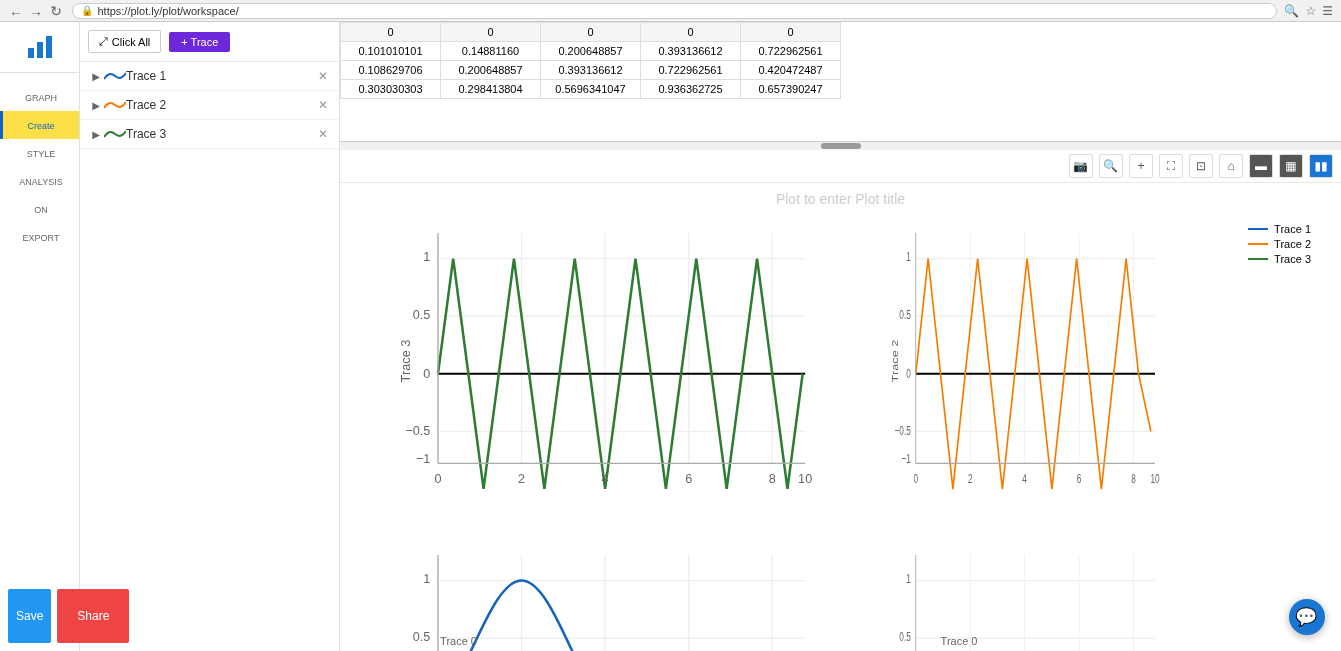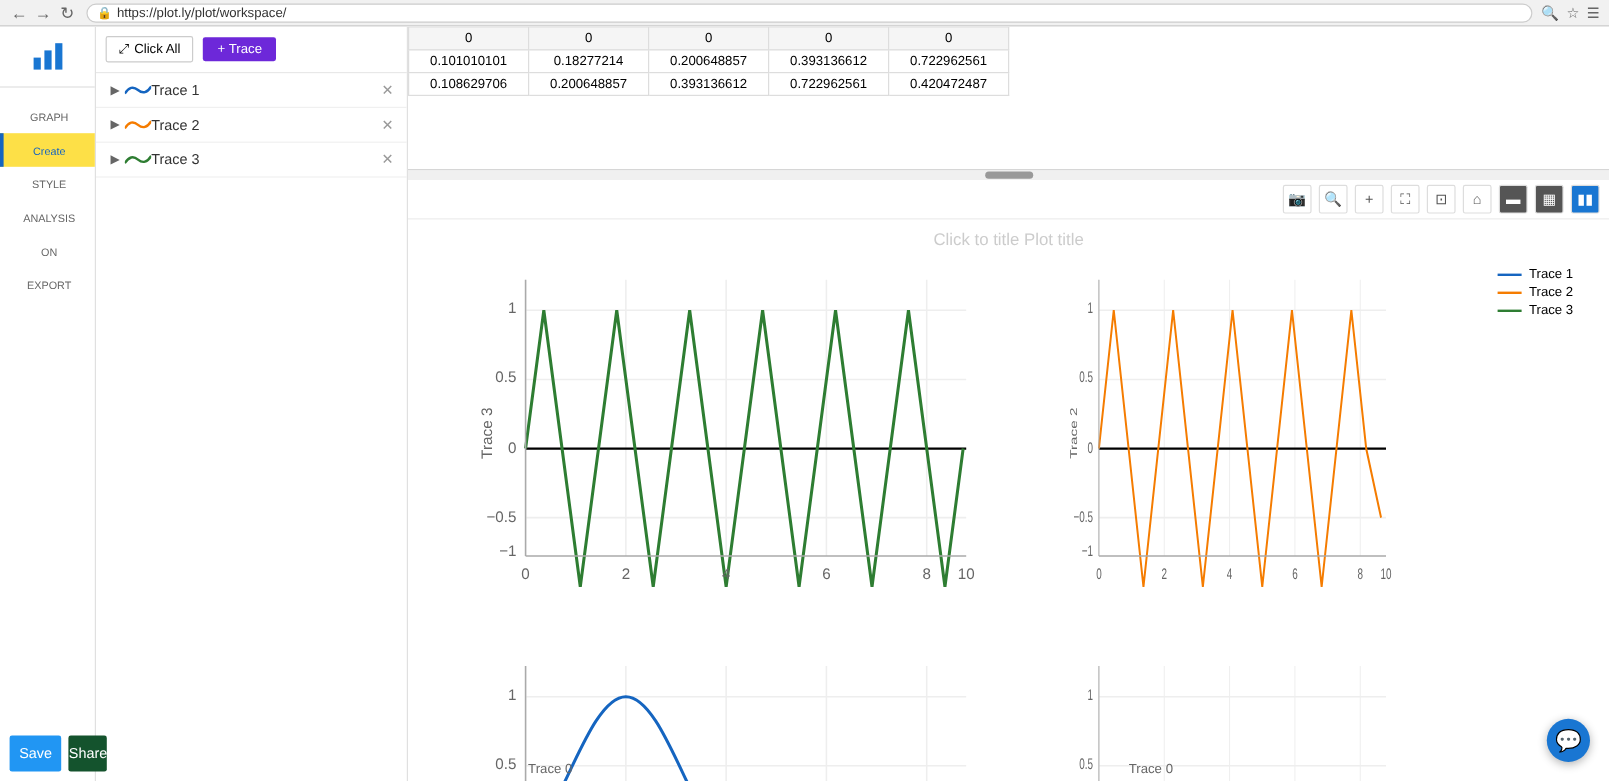--- a/index.html
+++ b/index.html
@@ -31,21 +31,21 @@
     .sidebar-item.active { color: #1565c0; border-left: 3px solid #1565c0; background: #fde047; }
     .sidebar-item-label { font-size: 9px; margin-top: 2px; }
     .traces-header { padding: 8px; display: flex; align-items: center; gap: 8px; border-bottom: 1px solid #e8e8e8; }
     .expand-all-btn { padding: 4px 10px; border: 1px solid #ccc; background: #fff; cursor: pointer; font-size: 11px; border-radius: 2px; display: flex; align-items: center; gap: 4px; }
     .add-trace-btn { padding: 4px 12px; background: #6d28d9; color: #fff; border: none; cursor: pointer; font-size: 11px; border-radius: 2px; }
     .trace-item { padding: 6px 8px; display: flex; align-items: center; border-bottom: 1px solid #f0f0f0; }
     .trace-expand { width: 16px; height: 16px; border: none; background: none; cursor: pointer; color: #666; font-size: 10px; }
     .trace-name { flex: 1; font-size: 12px; color: #333; }
     .trace-delete { width: 16px; height: 16px; border: none; background: none; cursor: pointer; color: #999; font-size: 12px; }
     .save-btn { padding: 8px; background: #2196f3; color: #fff; border: none; cursor: pointer; font-size: 12px; border-radius: 2px; }
-    .share-btn { padding: 0; background: #14532d; color: #fff; border: none; cursor: pointer; font-size: 12px; border-radius: 2px; }
+    .share-btn { padding: 20px; background: #ef4444; color: #fff; border: none; cursor: pointer; font-size: 12px; border-radius: 2px; }
 
     
     .main-content { flex: 1; display: flex; flex-direction: column; overflow: hidden; }
 
     
     .data-grid { height: 120px; overflow: auto; border-bottom: 1px solid #ccc; }
     .data-grid table { border-collapse: collapse; font-size: 11px; }
     .data-grid td, .data-grid th { border: 1px solid #ddd; padding: 3px 6px; min-width: 100px; text-align: center; white-space: nowrap; }
     .data-grid tr:first-child td { background: #f5f5f5; }
     .grid-scrollbar { height: 8px; background: #f0f0f0; display: flex; align-items: center; justify-content: center; }
@@ -174,53 +174,60 @@
         <tbody id="grid-tbody">
         <tr>
               <td style="background: rgb(245, 245, 245);">0</td>
               <td style="background: rgb(245, 245, 245);">0</td>
               <td style="background: rgb(245, 245, 245);">0</td>
               <td style="background: rgb(245, 245, 245);">0</td>
               <td style="background: rgb(245, 245, 245);">0</td>
             </tr>
             <tr>
               <td>0.101010101</td>
-              <td>0.18277214</td>
+              <td>0.14881160</td>
               <td>0.200648857</td>
               <td>0.393136612</td>
               <td>0.722962561</td>
             </tr>
             <tr>
               <td>0.108629706</td>
               <td>0.200648857</td>
               <td>0.393136612</td>
               <td>0.722962561</td>
               <td>0.420472487</td>
             </tr>
+            <tr>
+              <td>0.303030303</td>
+              <td>0.298413804</td>
+              <td>0.5696341047</td>
+              <td>0.936362725</td>
+              <td>0.657390247</td>
+            </tr>
           </tbody>
       </table>
     </div>
     <div class="grid-scrollbar">
       <div class="scrollbar-thumb"></div>
     </div>
 
     <div class="plot-toolbar">
       <button class="plot-tool">📷</button>
       <button class="plot-tool">🔍</button>
       <button class="plot-tool">+</button>
       <button class="plot-tool">⛶</button>
       <button class="plot-tool">⊡</button>
       <button class="plot-tool">⌂</button>
       <button class="plot-tool" style="background:#555;color:#fff;">▬</button>
       <button class="plot-tool" style="background:#555;color:#fff;">▦</button>
       <button class="plot-tool" style="background:#1976d2;color:#fff;">▮▮</button>
     </div>
 
     <div class="chart-area" style="position:relative; flex:1; overflow:hidden;">
-      <div class="plot-title">Click to title Plot title</div>
+      <div class="plot-title">Plot to enter Plot title</div>
 
       <div class="legend-area">
         <div class="legend-item">
           <div class="legend-line" style="background:#1565c0;"></div>
           <span>Trace 1</span>
         </div>
         <div class="legend-item">
           <div class="legend-line" style="background:#f57c00;"></div>
           <span>Trace 2</span>
         </div>

